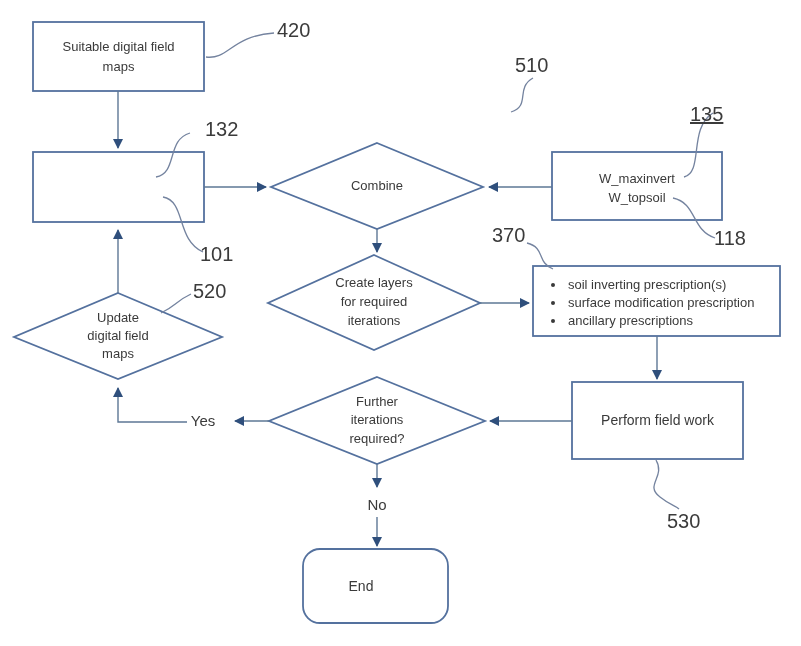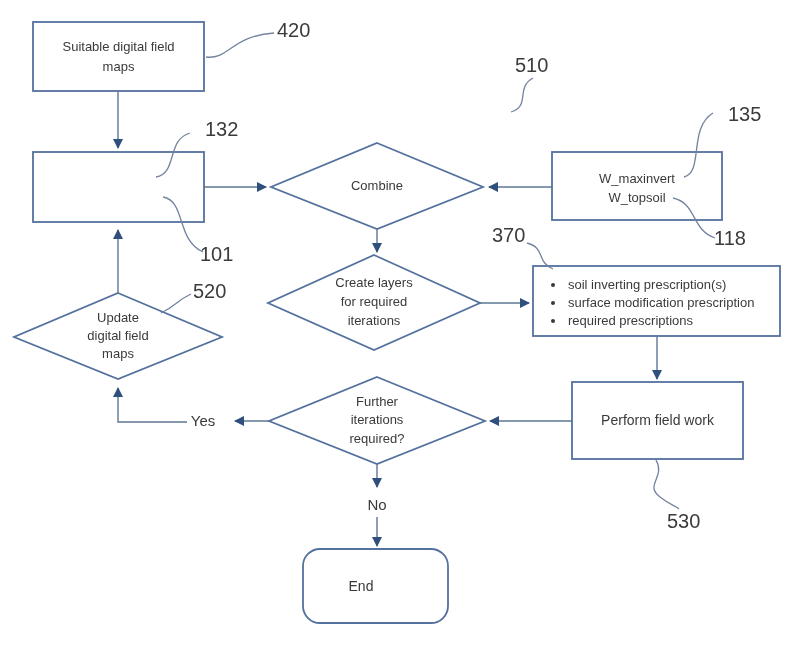--- a/index.html
+++ b/index.html
@@ -88,21 +88,21 @@
 W_topsoil</div>
 
   <div class="node-text" style="left:268px;top:255px;width:212px;height:95px;line-height:1.45;">Create layers
 for required
 iterations</div>
 
   <div class="rx-list" style="left:533px;top:266px;width:247px;height:70px;">
     <ul>
       <li>soil inverting prescription(s)</li>
       <li>surface modification prescription</li>
-      <li>required prescriptions</li>
+      <li>ancillary prescriptions</li>
     </ul>
   </div>
 
   <div class="node-text" style="left:14px;top:293px;width:208px;height:86px;line-height:1.4;">Update
 digital field
 maps</div>
 
   <div class="node-text" style="left:269px;top:377px;width:216px;height:87px;line-height:1.4;">Further
 iterations
 required?</div>
@@ -111,19 +111,19 @@
 
   <div class="node-text" style="left:303px;top:549px;width:116px;height:74px;font-size:14px;">End</div>
 
   <div class="edge-label" style="left:185px;top:412px;width:36px;">Yes</div>
   <div class="edge-label" style="left:357px;top:496px;width:40px;">No</div>
 
   <div class="ref" style="left:277px;top:20px;">420</div>
   <div class="ref" style="left:515px;top:55px;">510</div>
   <div class="ref" style="left:188px;top:119px;margin-left:17px;">132</div>
   <div class="ref" style="left:200px;top:244px;">101</div>
-  <div class="ref" style="left:728px;top:104px;">135</div>
+  <div class="ref" style="left:690px;top:104px;text-decoration:underline;">135</div>
   <div class="ref" style="left:714px;top:228px;">118</div>
   <div class="ref" style="left:492px;top:225px;">370</div>
   <div class="ref" style="left:193px;top:281px;">520</div>
   <div class="ref" style="left:667px;top:511px;">530</div>
 
 </div>
 
 </body></html>

